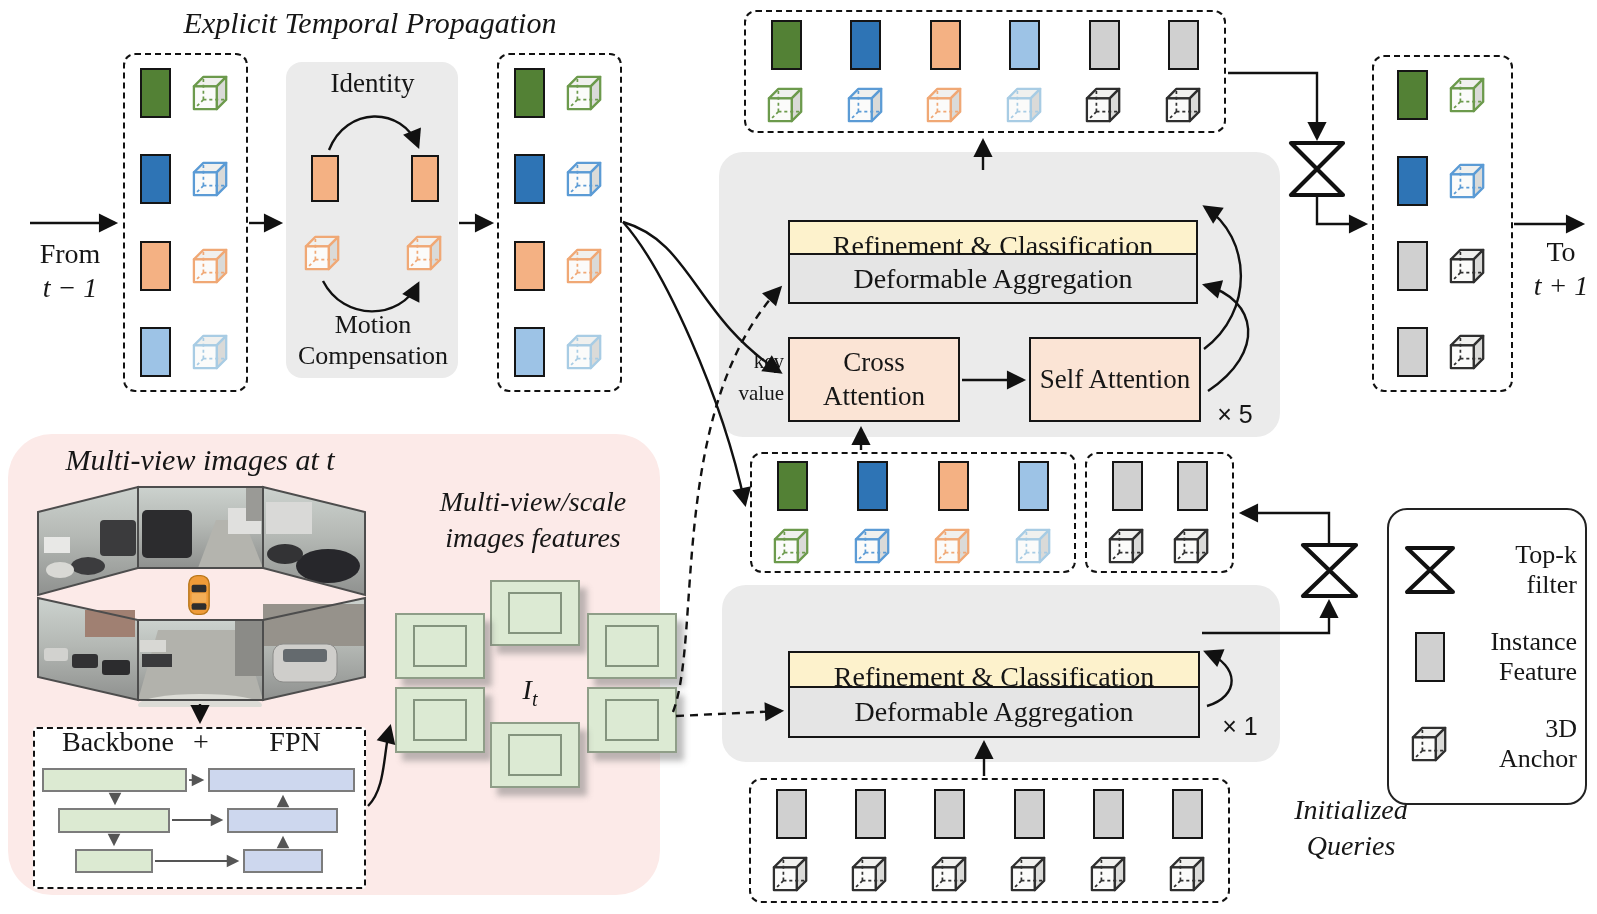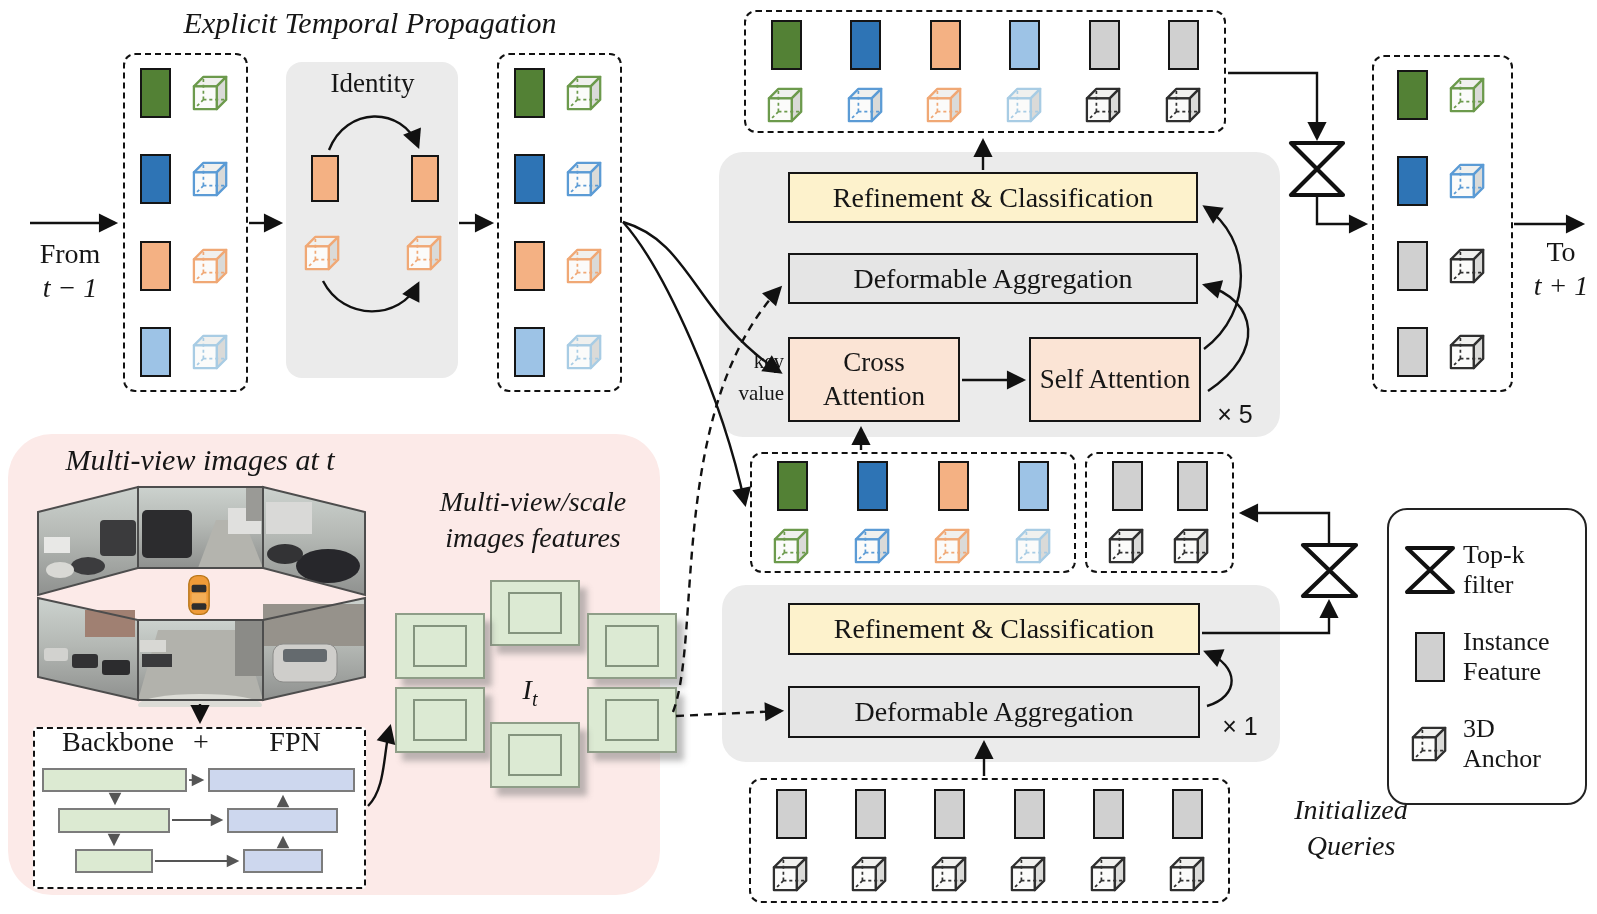--- a/index.html
+++ b/index.html
@@ -5,21 +5,21 @@
   html,body{margin:0;padding:0;background:#ffffff;}
   #canvas{position:relative;width:1597px;height:914px;background:#ffffff;overflow:hidden;
           font-family:"Liberation Serif","DejaVu Serif",serif;color:#161616;}
   .abs{position:absolute;}
   .panel{position:absolute;border-radius:24px;}
   .panel-gray{background:#ebebeb;}
   .panel-pink{background:#fceae8;border-radius:44px;}
   .dash-box{position:absolute;border:2.6px dashed #111;border-radius:12px;box-sizing:border-box;}
   .node{position:absolute;border:2.6px solid #151515;box-sizing:border-box;display:flex;
         align-items:center;justify-content:center;text-align:center;font-size:28px;}
-  .n-yellow{background:#fdf2cc;}
+  .n-yellow{background:#fdf2cc;margin-top:48px;}
   .n-green{background:#e5e5e5;}
   .n-pink{background:#fbe4d5;}
   .txt{position:absolute;text-align:center;}
   .italic{font-style:italic;}
   .sans{font-family:"Liberation Sans","DejaVu Sans",sans-serif;}
   .irect{width:31px;height:50px;border:2.6px solid #151515;box-sizing:border-box;flex:0 0 auto;}
   .bg-green{background:#538135;} .bg-blue{background:#2e74b5;} .bg-orange{background:#f4b183;}
   .bg-lightblue{background:#9dc3e6;} .bg-gray{background:#d0d0d0;}
   .cube{width:40px;height:38px;flex:0 0 auto;}
   .c-cgreen{color:#6c9a4c;} .c-cblue{color:#5b9bd5;} .c-corange{color:#f0a875;}
@@ -31,21 +31,21 @@
   .feat{position:absolute;width:86px;height:62px;background:#dcead3;border:2px solid #8f9e88;
         box-shadow:7px 8px 6px rgba(110,110,110,.45);display:flex;align-items:center;justify-content:center;}
   .feat-in{width:50px;height:38px;border:2px solid #84947e;background:#dcead3;}
   .fpn-rect{position:absolute;border:2px solid #7c7c7c;box-sizing:border-box;}
   .fpn-g{background:#dcead2;} .fpn-b{background:#cdd7ee;}
   #legend{position:absolute;left:1387px;top:508px;width:200px;height:297px;background:#fff;
           border:2.6px solid #222;border-radius:20px;box-sizing:border-box;display:flex;
           flex-direction:column;justify-content:space-around;padding:16px 8px;}
   .leg-row{display:flex;align-items:center;}
   .leg-icon{width:66px;display:flex;justify-content:center;}
-  .leg-label{flex:1;text-align:left;font-size:26px;line-height:1.12;}
+  .leg-label{flex:1;text-align:right;font-size:26px;line-height:1.12;}
   #overlay{position:absolute;left:0;top:0;pointer-events:none;z-index:30;}
 </style>
 </head>
 <body>
 
 <svg width="0" height="0" style="position:absolute">
   <defs>
     <g id="cubeSym">
       <polygon points="3,13 13,3 37,3 27,13" fill="#f0f0ee" stroke="currentColor" stroke-width="2.4" stroke-linejoin="round"></polygon>
       <polygon points="27,13 37,3 37,27 27,37" fill="#dadad8" stroke="currentColor" stroke-width="2.4" stroke-linejoin="round"></polygon>
@@ -93,20 +93,21 @@
 
   <div class="txt" style="left:300px;top:68px;width:145px;font-size:27px">Identity</div>
   <div class="abs irect bg-orange" style="left:311px;top:155px;width:28px;height:47px"></div>
   <div class="abs irect bg-orange" style="left:411px;top:155px;width:28px;height:47px"></div>
   <svg class="abs cube c-corange" style="left:303px;top:234px" viewBox="0 0 42 40">
       <use href="#cubeSym"></use>
     </svg>
   <svg class="abs cube c-corange" style="left:405px;top:234px" viewBox="0 0 42 40">
       <use href="#cubeSym"></use>
     </svg>
+  <div class="txt" style="left:288px;top:310px;width:170px;font-size:26px;line-height:1.18">Motion Compensation</div>
 
   <div class="dash-box vbox" style="left:497px;top:53px;width:125px;height:339px">
     <div class="vrow">
         <div class="irect bg-green"></div>
         <svg class="cube c-cgreen" viewBox="0 0 42 40">
           <use href="#cubeSym"></use>
         </svg>
       </div>
     <div class="vrow">
         <div class="irect bg-blue"></div>

